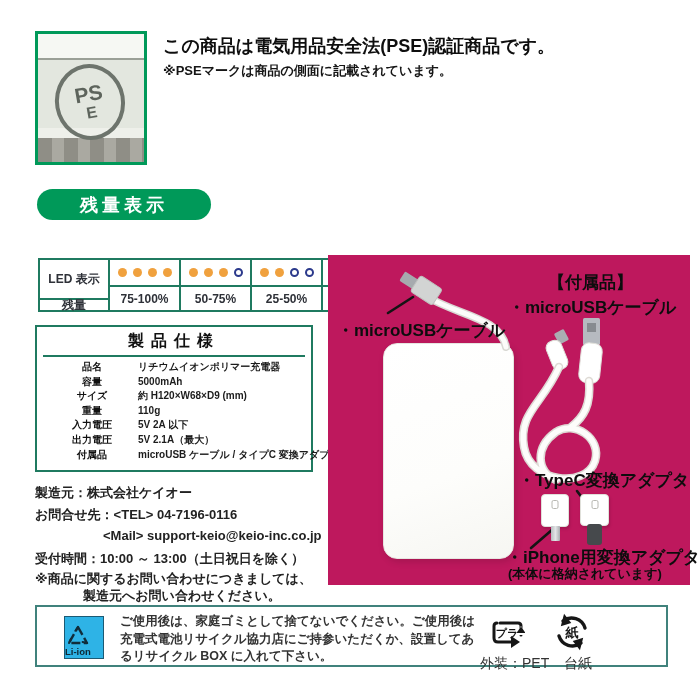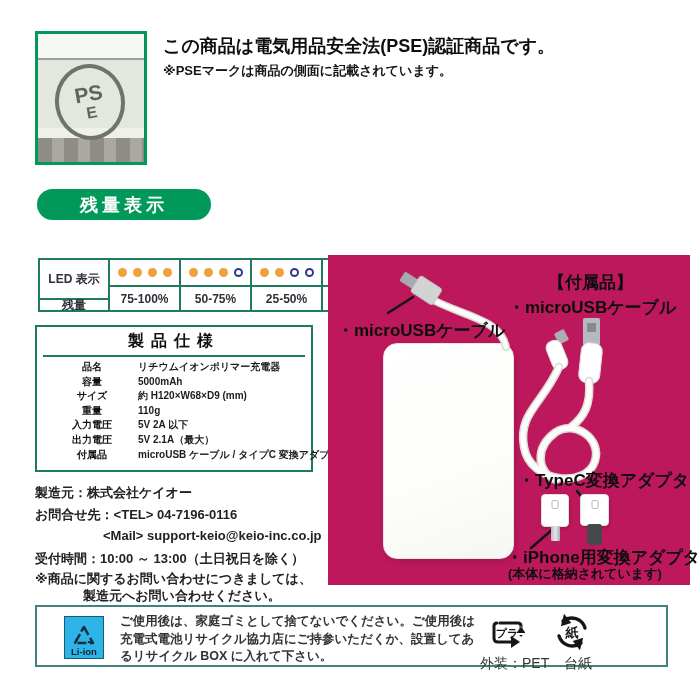--- a/index.html
+++ b/index.html
@@ -58,21 +58,21 @@
   .photo-label{position:absolute;font-weight:800;color:#0d0d0d;font-size:17px;white-space:nowrap;}
   .photo-note{position:absolute;font-weight:700;color:#0d0d0d;font-size:13px;white-space:nowrap;}
   .adapter-body{position:absolute;background:#fff;border:1px solid #e0e0da;border-radius:4px;
                 box-shadow:1px 2px 3px rgba(0,0,0,0.15);}
   .adapter-glyph{position:absolute;left:50%;top:5px;transform:translateX(-50%);width:5px;height:7px;
                  border:1px solid #b8b8b2;border-radius:2px;}
 
   
   .bottom-box{left:35px;top:605px;width:633px;height:62px;border:2px solid #40827c;box-sizing:border-box;background:#fff;}
   .liion{position:absolute;left:27px;top:9px;width:40px;height:43px;background:#2eb3e6;border:1px solid #1b5a74;
-         display:flex;flex-direction:column;align-items:center;justify-content:flex-end;box-sizing:border-box;}
+         display:flex;flex-direction:column;justify-content:flex-end;box-sizing:border-box;}
   .liion-label{font-size:9.5px;font-weight:800;color:#0e2733;line-height:1;margin-bottom:2px;}
   .disposal{position:absolute;left:83px;top:6px;font-size:12.5px;font-weight:700;color:#333;line-height:17.5px;white-space:nowrap;}
   .mark-label{position:absolute;font-size:14px;font-weight:400;color:#333;}
 </style>
 </head>
 <body>
 
 <div class="canvas">
 
   <div class="abs pse-photo">

